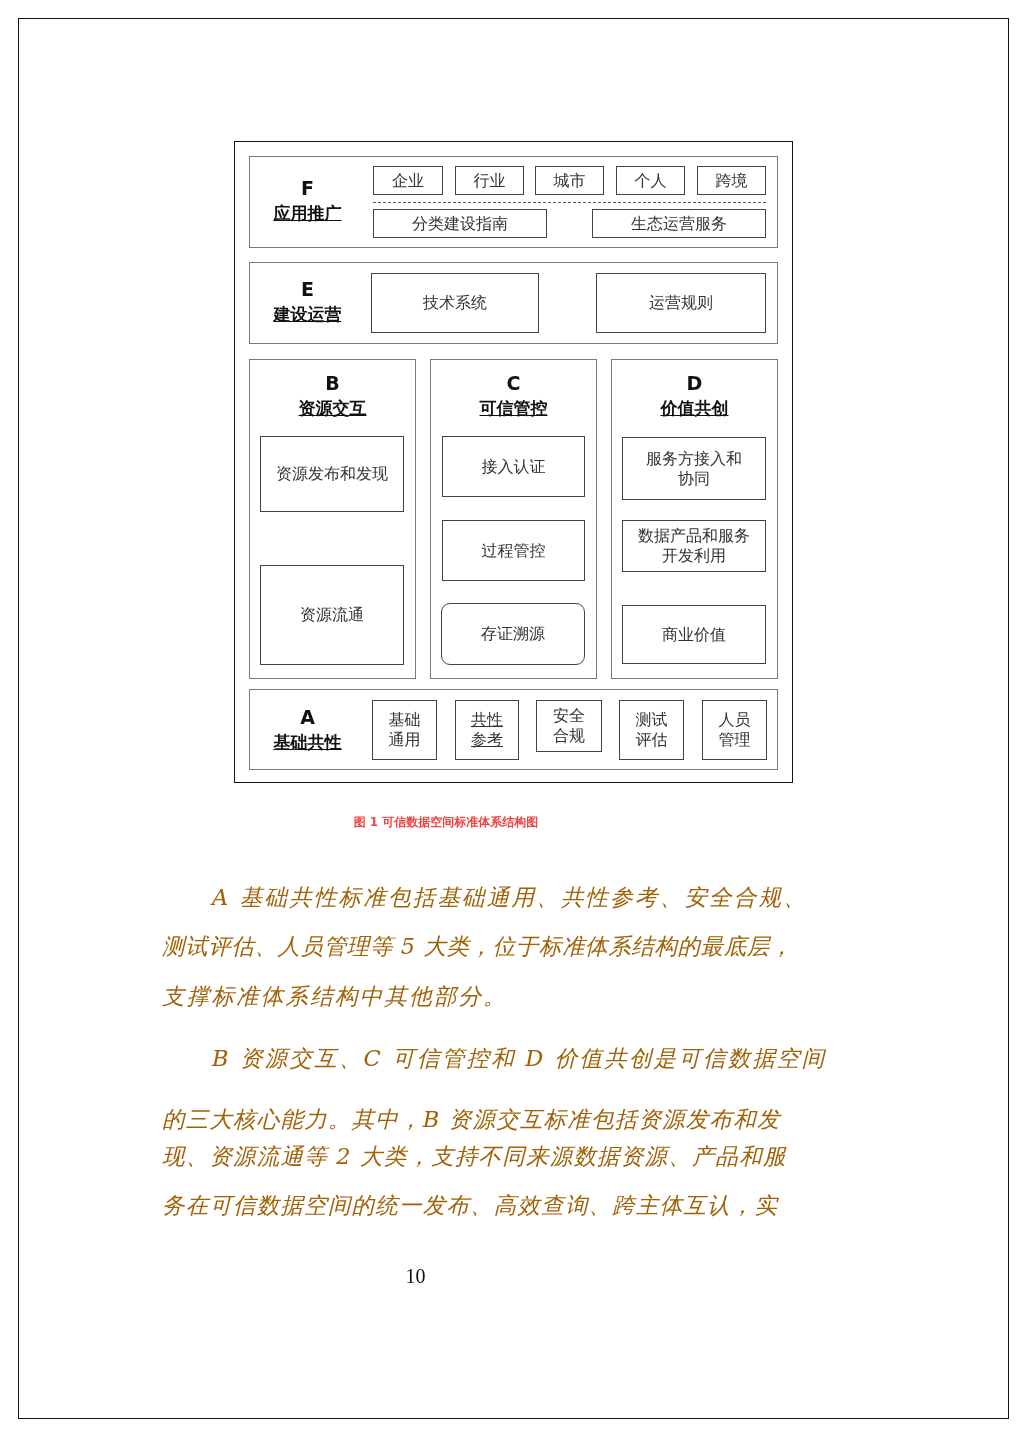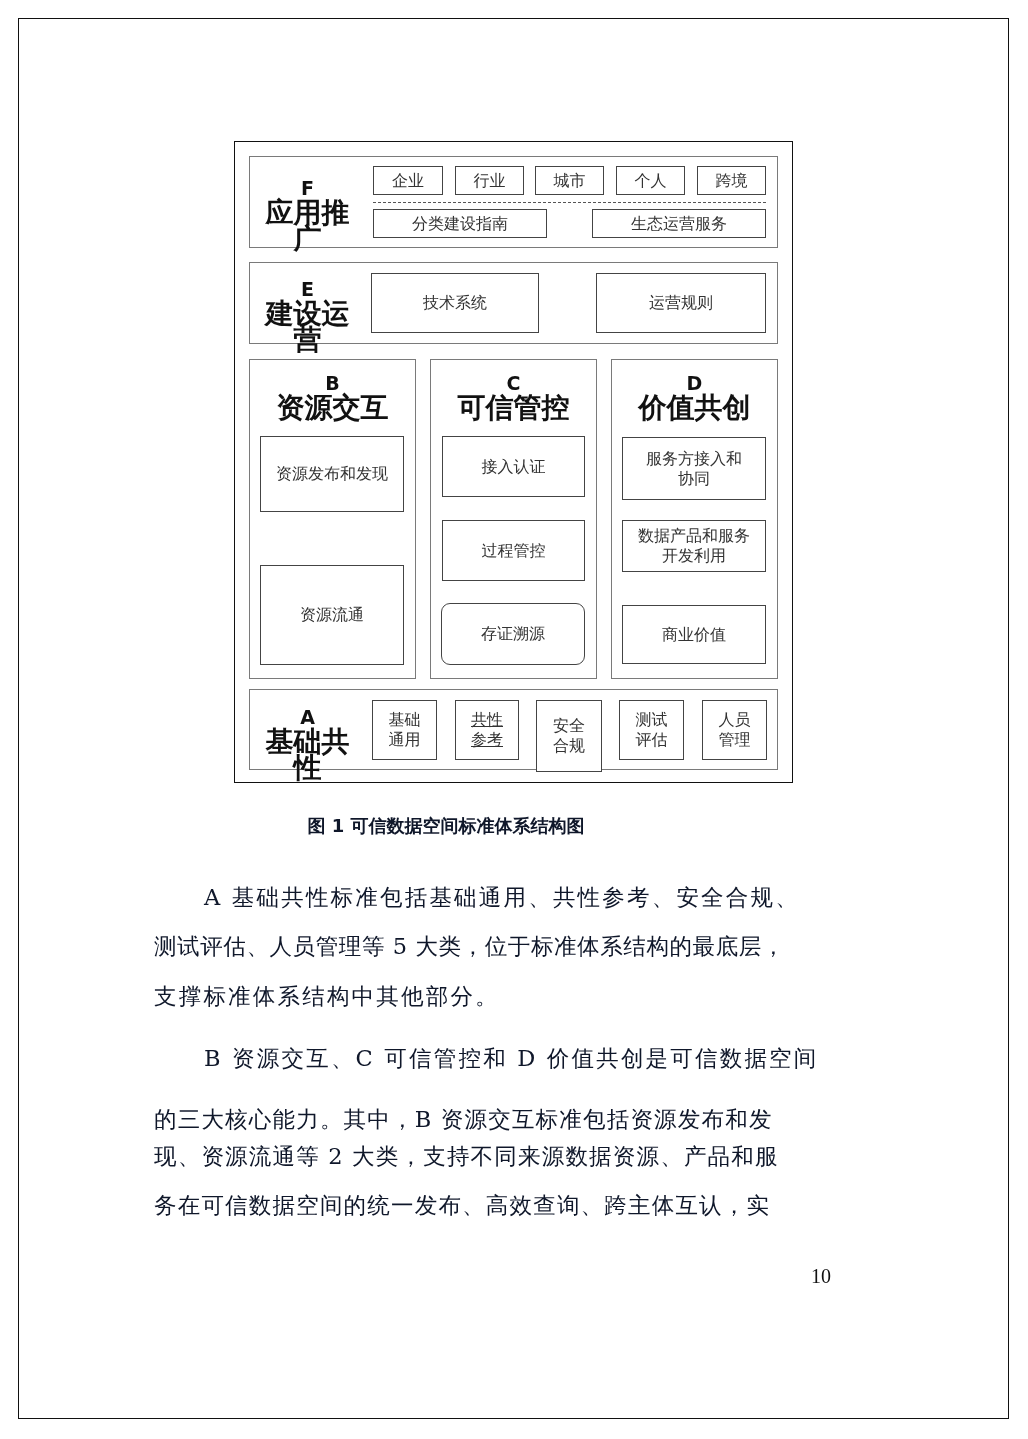--- a/index.html
+++ b/index.html
@@ -8,27 +8,27 @@
   .page-border { position: absolute; left: 18px; top: 18px; width: 991px; height: 1401px;
                  border: 1.5px solid #111; box-sizing: border-box; }
   .diagram { position: absolute; left: 234px; top: 141px; width: 559px; height: 642px;
              border: 1px solid #111; box-sizing: border-box; }
   .section { position: absolute; border: 1.5px solid #7a7a7a; box-sizing: border-box; background: #fff; }
   .box { position: absolute; border: 1.2px solid #444; box-sizing: border-box; background: #fff;
          display: flex; align-items: center; justify-content: center; text-align: center;
          font-size: 16px; line-height: 20px; color: #333; }
   .sec-label { position: absolute; text-align: center; font-weight: bold; color: #111; }
   .sec-label .letter { display: block; font-size: 19px; line-height: 24px; }
-  .sec-label .name { display: block; font-size: 28px; line-height: 26px; letter-spacing: 0px; }
+  .sec-label .name { display: block; font-size: 17px; line-height: 26px; letter-spacing: 0px; text-decoration: underline; }
   .dashed { position: absolute; border-top: 1.5px dashed #555; height: 0; }
   .caption { position: absolute; left: 0; width: 892px; top: 814px; text-align: center;
-             font-size: 18px; font-weight: bold; color: #0f172a; }
-  .body-text { position: absolute; left: 154px; width: 690px; font-family: "DejaVu Serif", serif;
-               font-size: 22.5px; color: #0f172a; letter-spacing: 2.2px; white-space: nowrap; }
-  .page-number { position: absolute; left: 0; width: 831px; top: 1265px; text-align: right;
+             font-size: 12px; font-weight: bold; color: #ef4444; }
+  .body-text { position: absolute; left: 162px; width: 690px; font-family: "DejaVu Serif", serif;
+               font-size: 22.5px; color: #a16207; letter-spacing: 2.2px; white-space: nowrap; font-style: italic; }
+  .page-number { position: absolute; left: 0; width: 831px; top: 1265px; text-align: center;
                  font-family: "Liberation Serif", serif; font-size: 20px; color: #111; }
 </style>
 </head>
 <body>
 
 <div class="page-border"></div>
 
 <div class="diagram"></div>
 
 <div class="section" style="left:249px; top:156px; width:529px; height:92px;"></div>
@@ -83,21 +83,21 @@
 
 <div class="section" style="left:249px; top:689px; width:529px; height:81px;"></div>
 <div class="sec-label" style="left:255px; top:705px; width:105px;">
   <span class="letter">A</span>
   <span class="name">基础共性</span>
 </div>
 <div class="box" style="left:372px; top:700px; width:65px; height:60px; white-space:pre-line;">基础
 通用</div>
 <div class="box" style="left:455px; top:700px; width:64px; height:60px; white-space:pre-line;text-decoration:underline;">共性
 参考</div>
-<div class="box" style="left:536px; top:700px; width:66px; height:72px; white-space:pre-line;">安全
+<div class="box" style="left:536px; top:700px; width:66px; height:52px; white-space:pre-line;">安全
 合规</div>
 <div class="box" style="left:619px; top:700px; width:65px; height:60px; white-space:pre-line;">测试
 评估</div>
 <div class="box" style="left:702px; top:700px; width:65px; height:60px; white-space:pre-line;">人员
 管理</div>
 
 <div class="caption">图  1 可信数据空间标准体系结构图</div>
 
 <div class="body-text" style="top:882px; padding-left:50px;">A 基础共性标准包括基础通用、共性参考、安全合规、</div>
 <div class="body-text" style="top:931px; letter-spacing:0.6px;">测试评估、人员管理等 5 大类，位于标准体系结构的最底层，</div>

